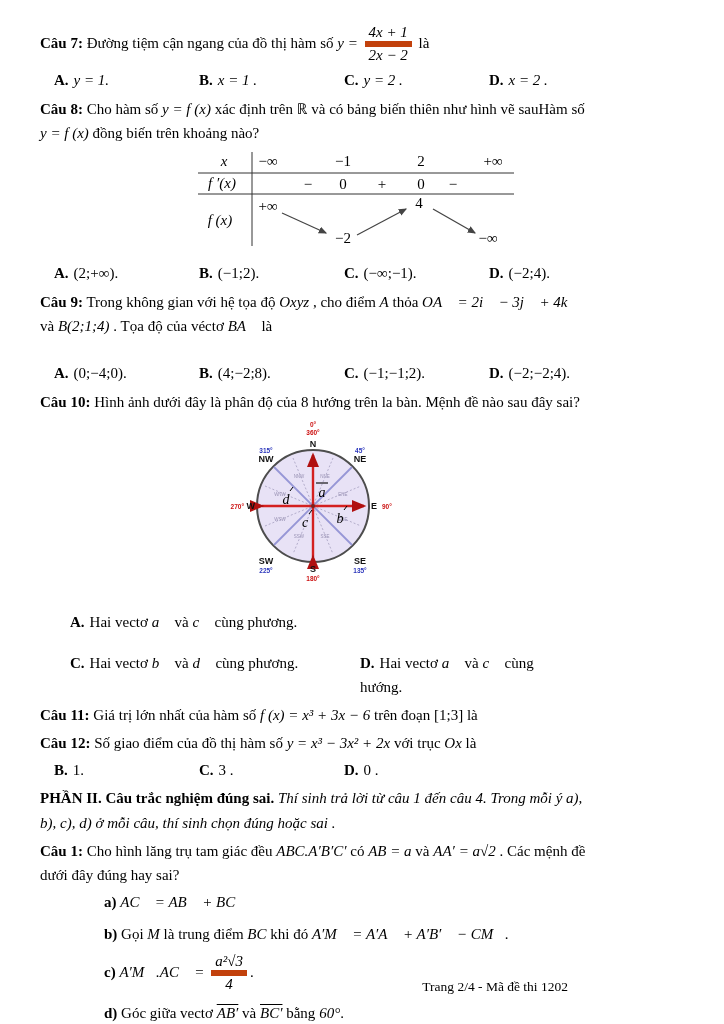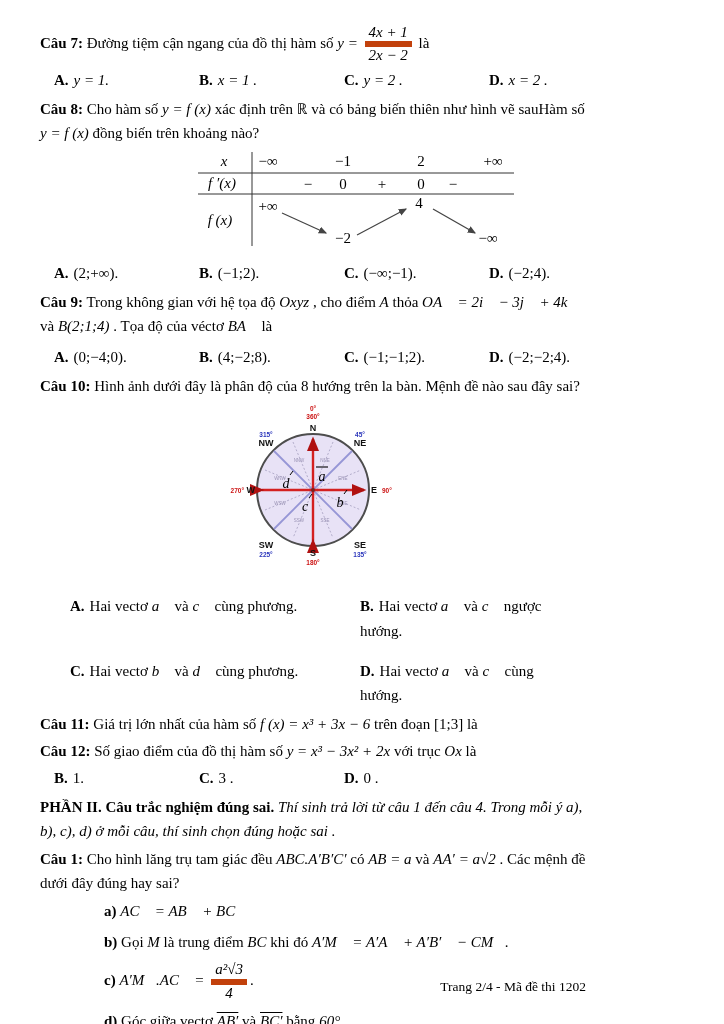--- a/index.html
+++ b/index.html
@@ -23,21 +23,21 @@
   .compass .degR{font-family:"Liberation Sans",sans-serif;font-weight:bold;font-size:6.5px;fill:#cc1111;}
   .compass .degB{font-family:"Liberation Sans",sans-serif;font-weight:bold;font-size:6.5px;fill:#2a35bb;}
   .compass .sec{font-family:"Liberation Sans",sans-serif;font-size:4.5px;fill:#9a93b5;}
   .compass .vlab{font-family:"Liberation Serif",serif;font-style:italic;font-size:14px;fill:#000;}
   .part2{margin:4px 0 4px 0;}
   .part2-title{font-weight:bold;}
   .part2-instr{font-style:italic;}
   .items{padding-left:64px;}
   .items p{margin:0 0 7px 0;}
   .ovl{text-decoration:overline;font-style:italic;}
-  .footer{position:absolute;right:42px;bottom:26px;font-size:13.5px;}
+  .footer{position:absolute;right:60px;bottom:26px;font-size:13.5px;}
 </style>
 </head>
 <body>
 
 <div class="page">
 
   <p>
     <span class="qlabel">Câu 7:</span>
     <span>Đường tiệm cận ngang của đồ thị hàm số</span>
     <span class="m">y =</span>
@@ -94,21 +94,21 @@
     </svg>
   </div>
 
   <div class="opts4">
     <div class="opt"><b>A.</b><span>(2;+∞).</span></div>
     <div class="opt"><b>B.</b><span>(−1;2).</span></div>
     <div class="opt"><b>C.</b><span>(−∞;−1).</span></div>
     <div class="opt"><b>D.</b><span>(−2;4).</span></div>
   </div>
 
-  <p style="margin-bottom:6px;">
+  <p style="margin-bottom:22px;">
     <span class="qlabel">Câu 9:</span>
     <span>Trong không gian với hệ tọa độ</span>
     <span class="m">Oxyz</span>
     <span>, cho điểm</span>
     <span class="m">A</span>
     <span>thỏa</span>
     <span class="m">OA⃗ = 2i⃗ − 3j⃗ + 4k⃗</span>
     <span>và</span>
     <span class="m">B(2;1;4)</span>
     <span>. Tọa độ</span>
@@ -179,21 +179,20 @@
       <text x="116" y="106" text-anchor="middle" class="vlab">b</text>
       <line x1="85" y1="97" x2="88" y2="93" stroke="#000" stroke-width="1"></line>
       <text x="81" y="110" text-anchor="middle" class="vlab">c</text>
       <line x1="66" y1="74" x2="69" y2="70" stroke="#000" stroke-width="1"></line>
       <text x="62" y="87" text-anchor="middle" class="vlab">d</text>
     </svg>
   </div>
 
   <div class="opts2">
     <div class="opt"><b>A.</b><span>Hai vectơ</span> <span class="m">a⃗</span> <span>và</span> <span class="m">c⃗</span> <span>cùng phương.</span></div>
-    <div class="opt"><b>B.</b><span>Hai vectơ</span> <span class="m">a⃗</span> <span>và</span> <span class="m">c⃗</span> <span>ngược hướng.</span></div>
   </div>
   <div class="opts2" style="margin-bottom:4px;">
     <div class="opt"><b>C.</b><span>Hai vectơ</span> <span class="m">b⃗</span> <span>và</span> <span class="m">d⃗</span> <span>cùng phương.</span></div>
     <div class="opt"><b>D.</b><span>Hai vectơ</span> <span class="m">a⃗</span> <span>và</span> <span class="m">c⃗</span> <span>cùng hướng.</span></div>
   </div>
 
   <p>
     <span class="qlabel">Câu 11:</span>
     <span>Giá trị lớn nhất của hàm số</span>
     <span class="m">f (x) = x³ + 3x − 6</span>

